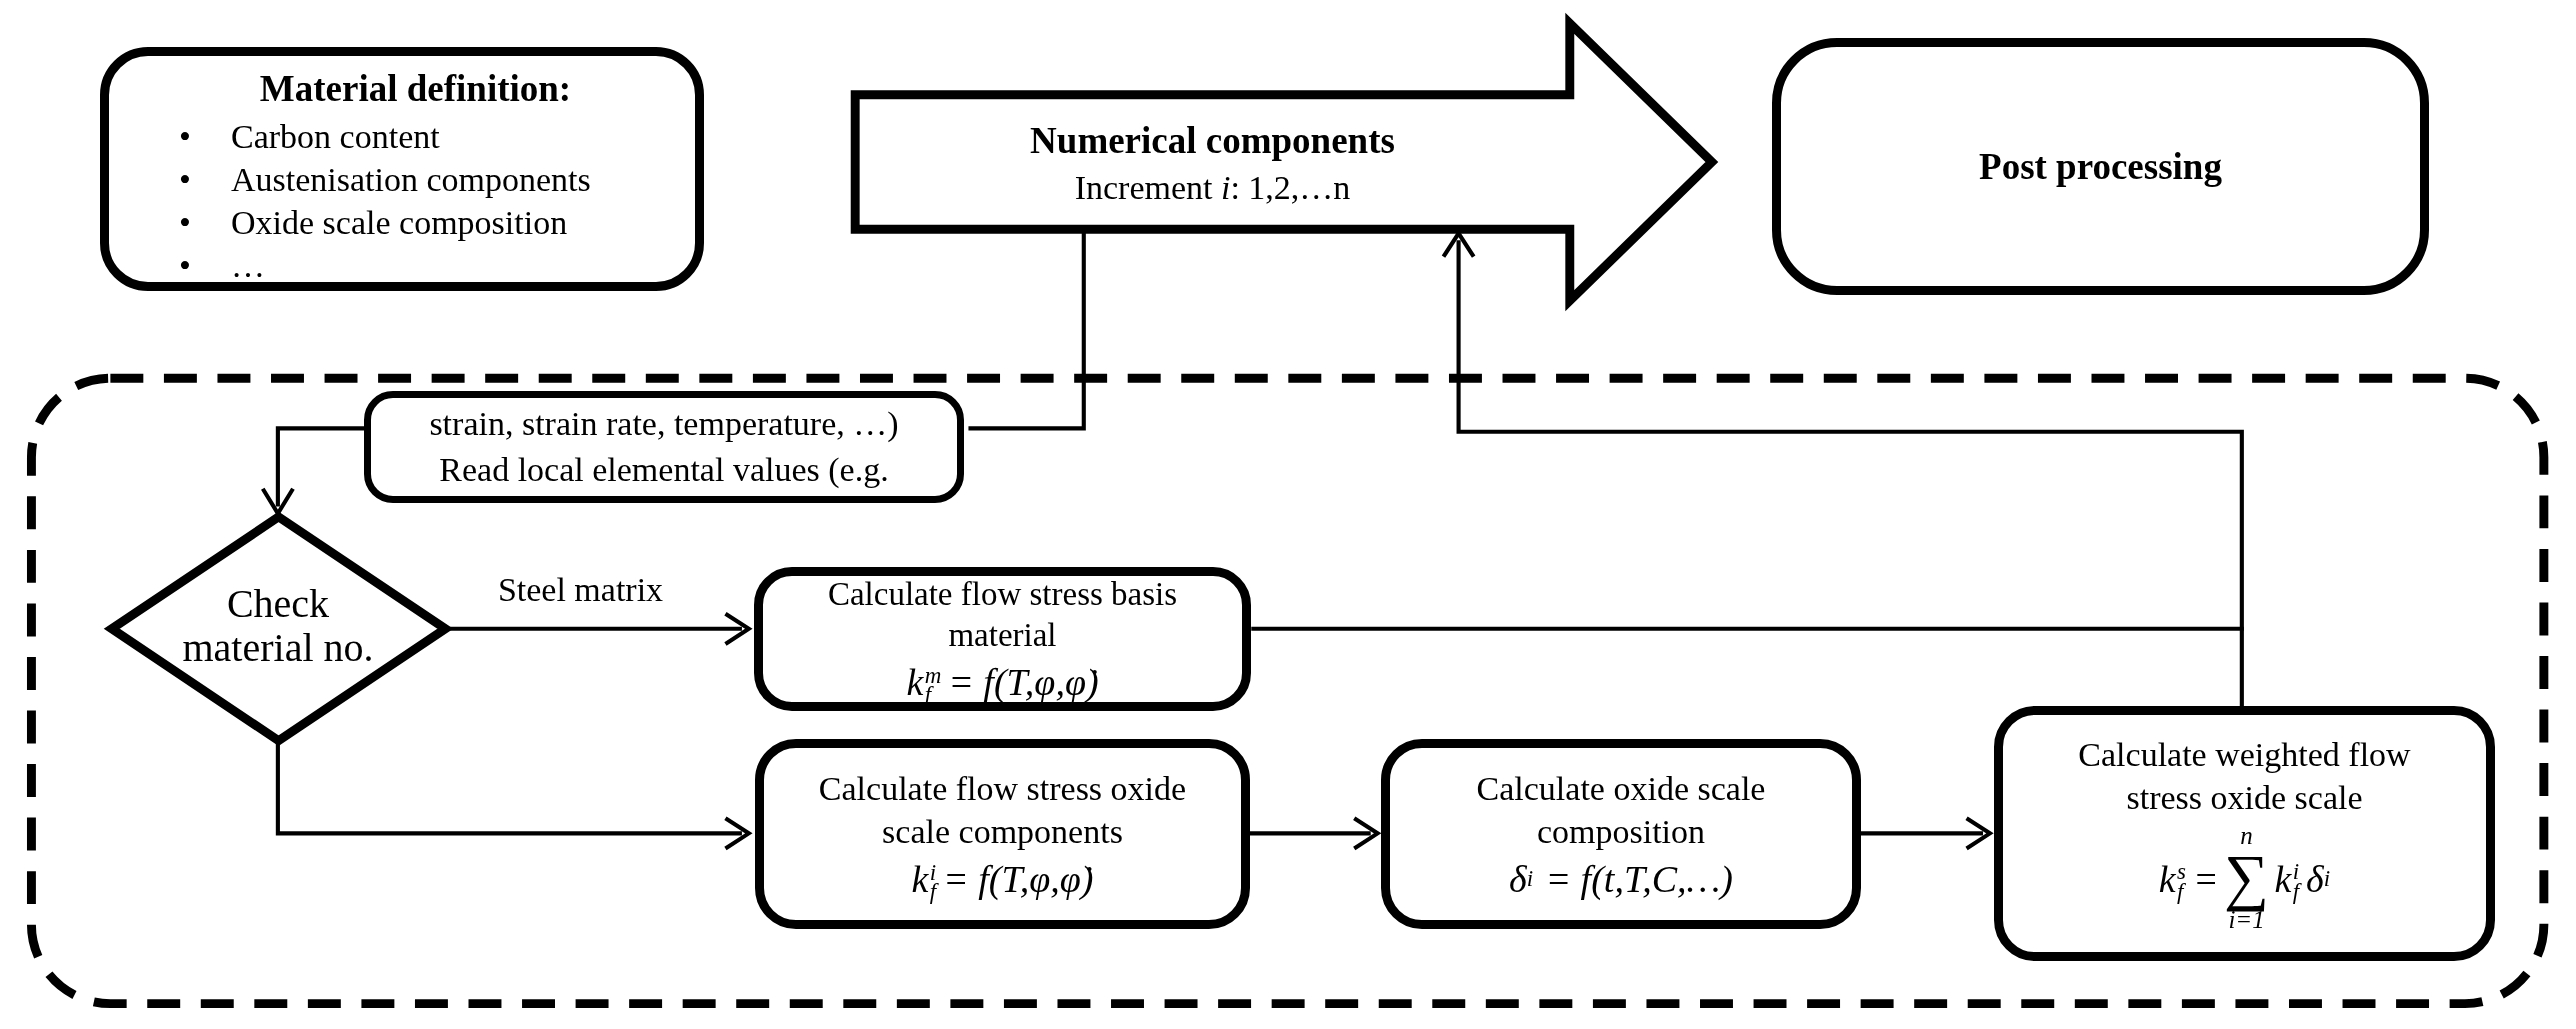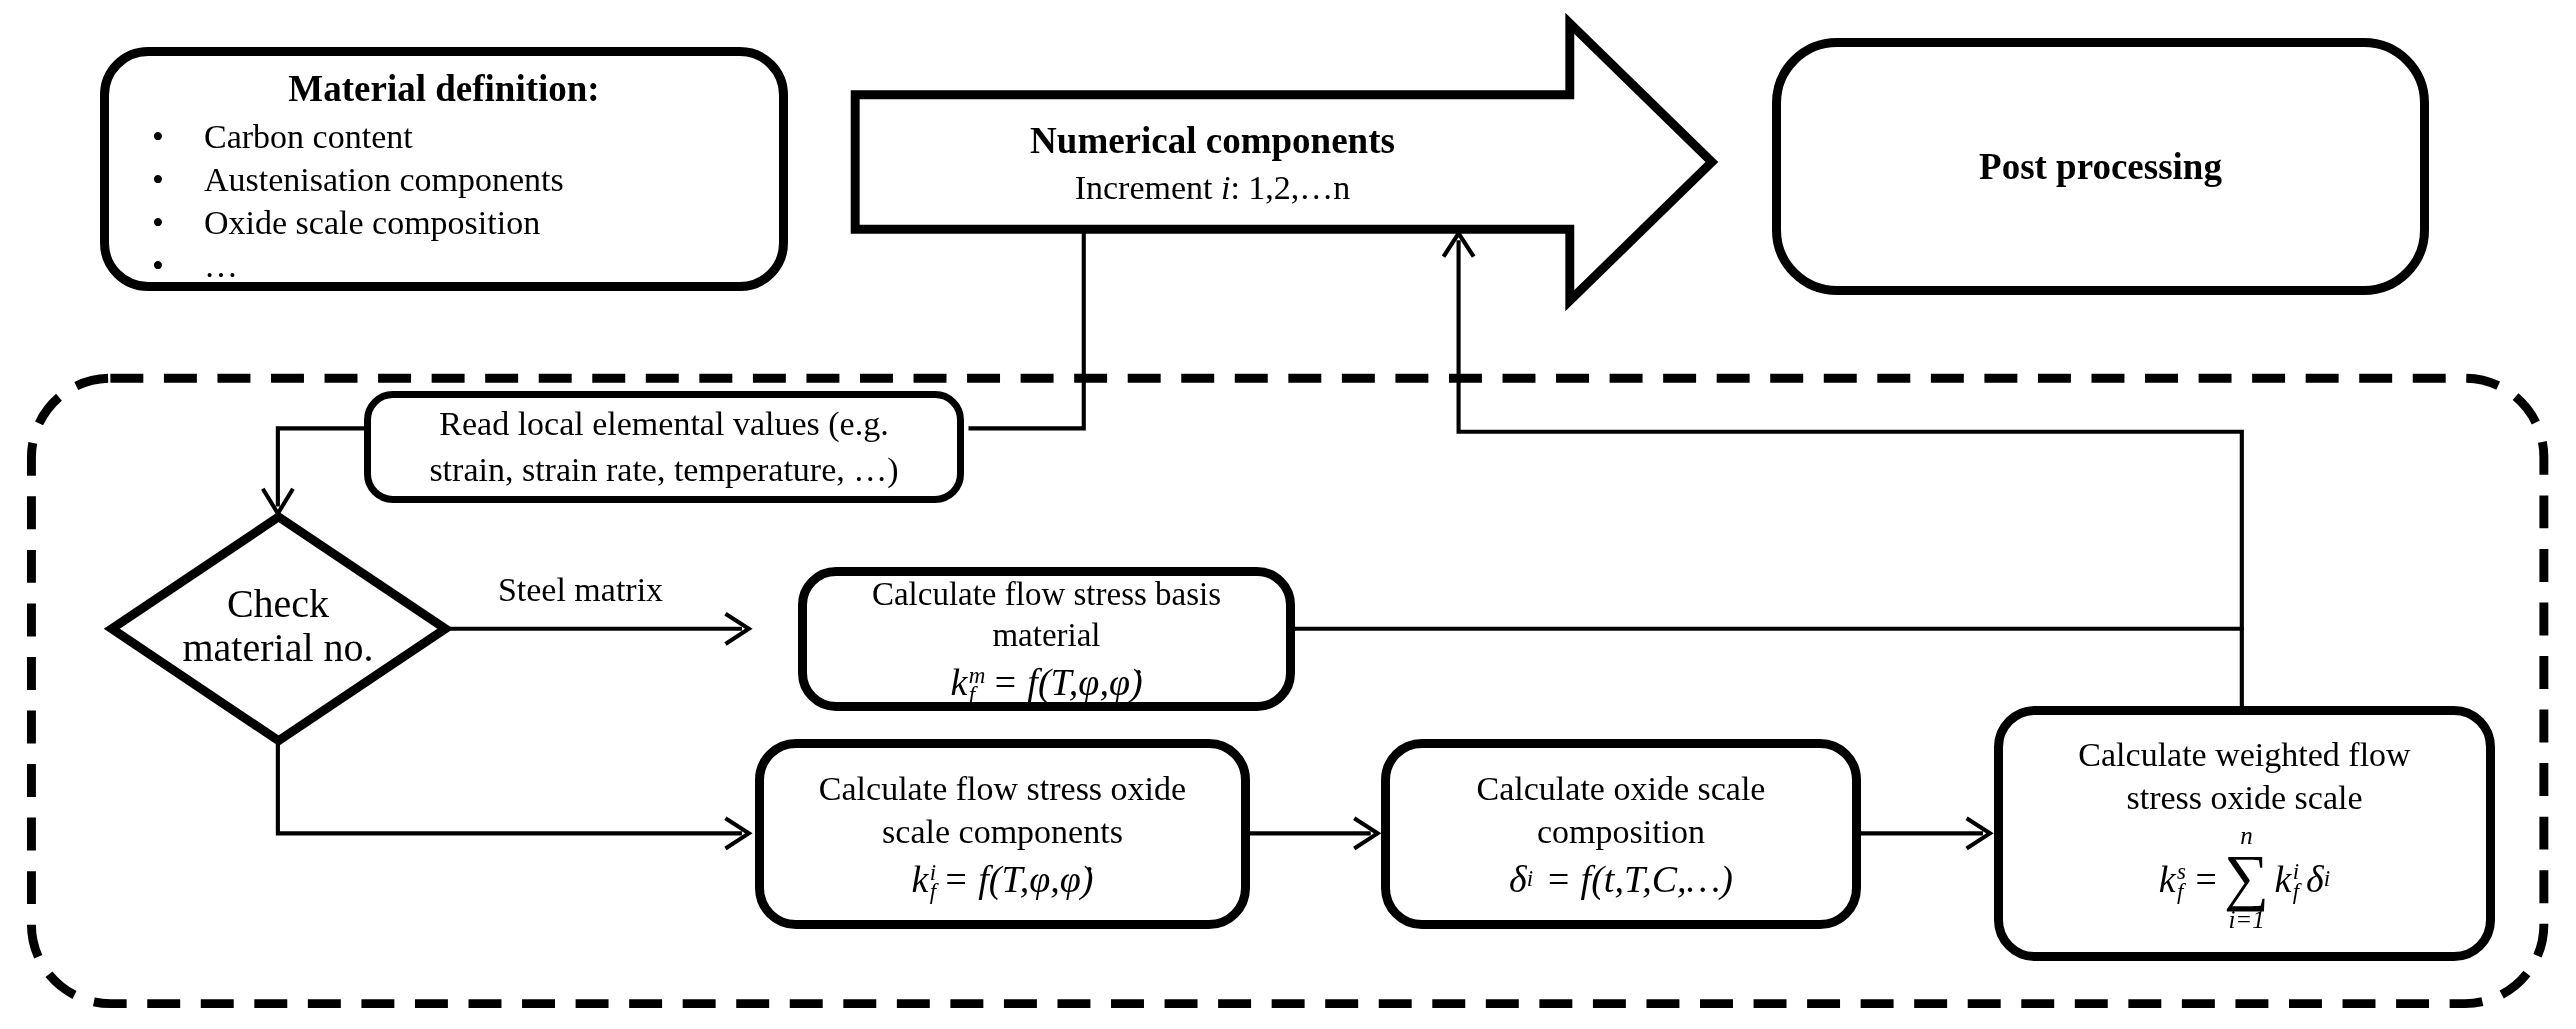--- a/index.html
+++ b/index.html
@@ -11,21 +11,21 @@
   .box {
     position:absolute; background:#ffffff; border:9px solid #000; box-sizing:border-box;
     display:flex; flex-direction:column; align-items:center; justify-content:center;
     text-align:center; z-index:2;
   }
   .label { position:absolute; z-index:3; text-align:center; }
   .txt { font-size:34px; line-height:45px; white-space:nowrap; }
   .bold { font-weight:bold; }
   .it { font-style:italic; }
   
-  #material-box { left:100px; top:47px; width:688px; height:244px; border-radius:48px; border-width:9.6px; justify-content:flex-start; padding-top:11px; }
+  #material-box { left:100px; top:47px; width:604px; height:244px; border-radius:48px; border-width:9.6px; justify-content:flex-start; padding-top:11px;padding-left:27px; }
   #material-box .title { font-size:37px; line-height:44px; }
   .bullets { display:flex; flex-direction:column; align-self:stretch; padding-left:43px; margin-top:4.1px; }
   .bullet-row { display:flex; text-align:left; font-size:34px; line-height:43px; }
   .bullet-dot { width:52px; }
   
   #sim-arrow-text { left:855px; top:102px; width:715px; height:122px; display:flex; flex-direction:column; align-items:center; justify-content:center; z-index:3; position:absolute; text-align:center; }
   #sim-arrow-text .l1 { font-size:37px; line-height:48px; }
   #sim-arrow-text .l2 { font-size:34px; line-height:45px; }
   
   #post-box { left:1772px; top:38px; width:657px; height:257px; border-radius:65px; border-width:9.6px; }
@@ -34,21 +34,21 @@
   #subroutine-label { left:295px; top:317px; width:597px; font-size:36px; }
   #steel-label  { left:443px; top:571px; width:275px; font-size:34px; }
   #oxide-label  { left:306px; top:773px; width:288px; font-size:34px; }
   
   #read-box { left:364px; top:391px; width:600px; height:112px; border-radius:29px; border-width:7.6px; }
   #read-box .txt { font-size:34px; line-height:46px; }
   
   #diamond-text { left:168px; top:582px; width:220px; }
   #diamond-text .txt { font-size:40px; line-height:44px; }
   
-  #basis-box   { left:754px; top:567px;  width:497px; height:144px; border-radius:38px;margin-left:44px; }
+  #basis-box   { left:754px; top:567px;  width:497px; height:144px; border-radius:38px; }
   #basis-box .txt { font-size:33px; line-height:41px; }
   #oxide-box   { left:755px; top:739px; width:495px; height:190px; border-radius:41px; }
   #comp-box    { left:1381px; top:739px; width:480px; height:190px; border-radius:41px; }
   #weighted-box{ left:1994px; top:706px; width:501px; height:255px; border-radius:41px; }
   #oxide-box .txt, #comp-box .txt, #weighted-box .txt { font-size:34px; line-height:43px; }
   
   .formula { font-size:38px; font-style:italic; display:flex; align-items:center; justify-content:center; margin-top:4.1px; white-space:nowrap; }
   .stack { display:inline-flex; flex-direction:column; align-items:flex-start; line-height:0.85; font-size:23px; margin:0 6.9px 0 1.4px; transform:translateY(2.7px); }
   .stack span { display:block; }
   sup.simple { font-size:23px; font-style:italic; vertical-align:super; line-height:0; }
@@ -113,22 +113,22 @@
     <div class="l1 bold">Numerical components</div>
     <div class="l2"><span>Increment </span><span class="it">i</span><span>: 1,2,…n</span></div>
   </div>
 
   <div class="box" id="post-box">
     <div class="txt bold">Post processing</div>
   </div>
 
 
   <div class="box" id="read-box">
+    <div class="txt">strain, strain rate, temperature, …)</div>
     <div class="txt">Read local elemental values (e.g.</div>
-    <div class="txt">strain, strain rate, temperature, …)</div>
   </div>
 
   <div class="label" id="diamond-text">
     <div class="txt">Check</div>
     <div class="txt">material no.</div>
   </div>
 
   <div class="label" id="steel-label">Steel matrix</div>
 
   <div class="box" id="basis-box">

